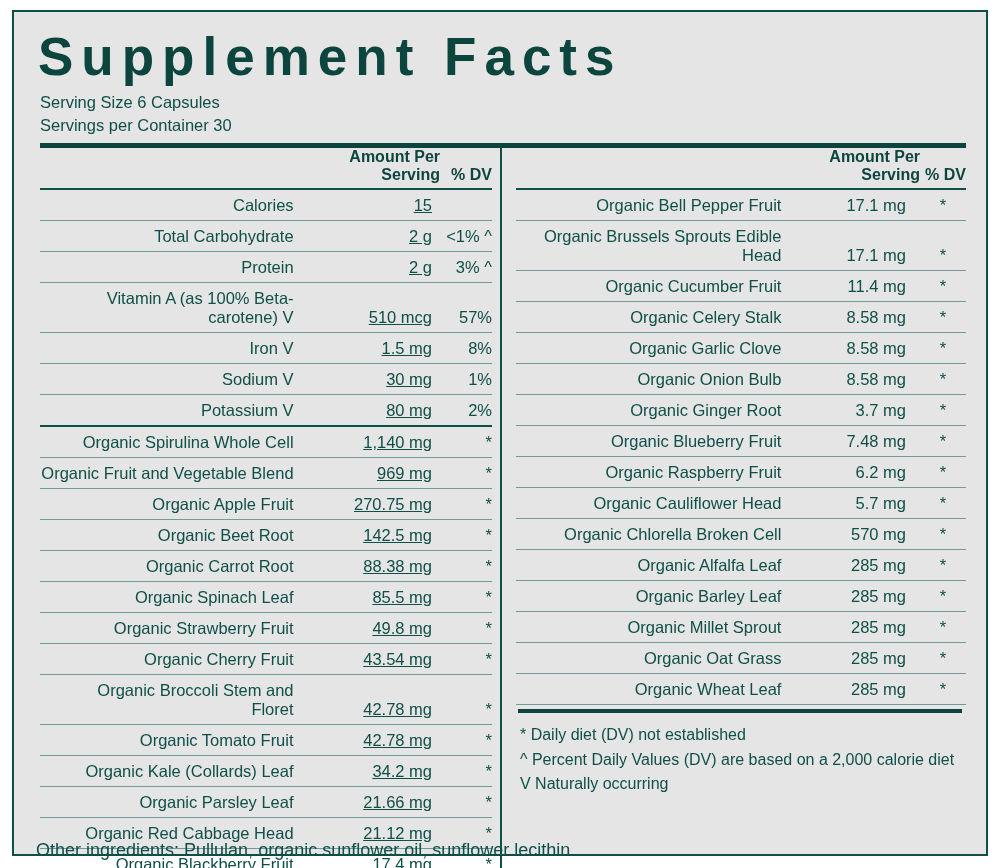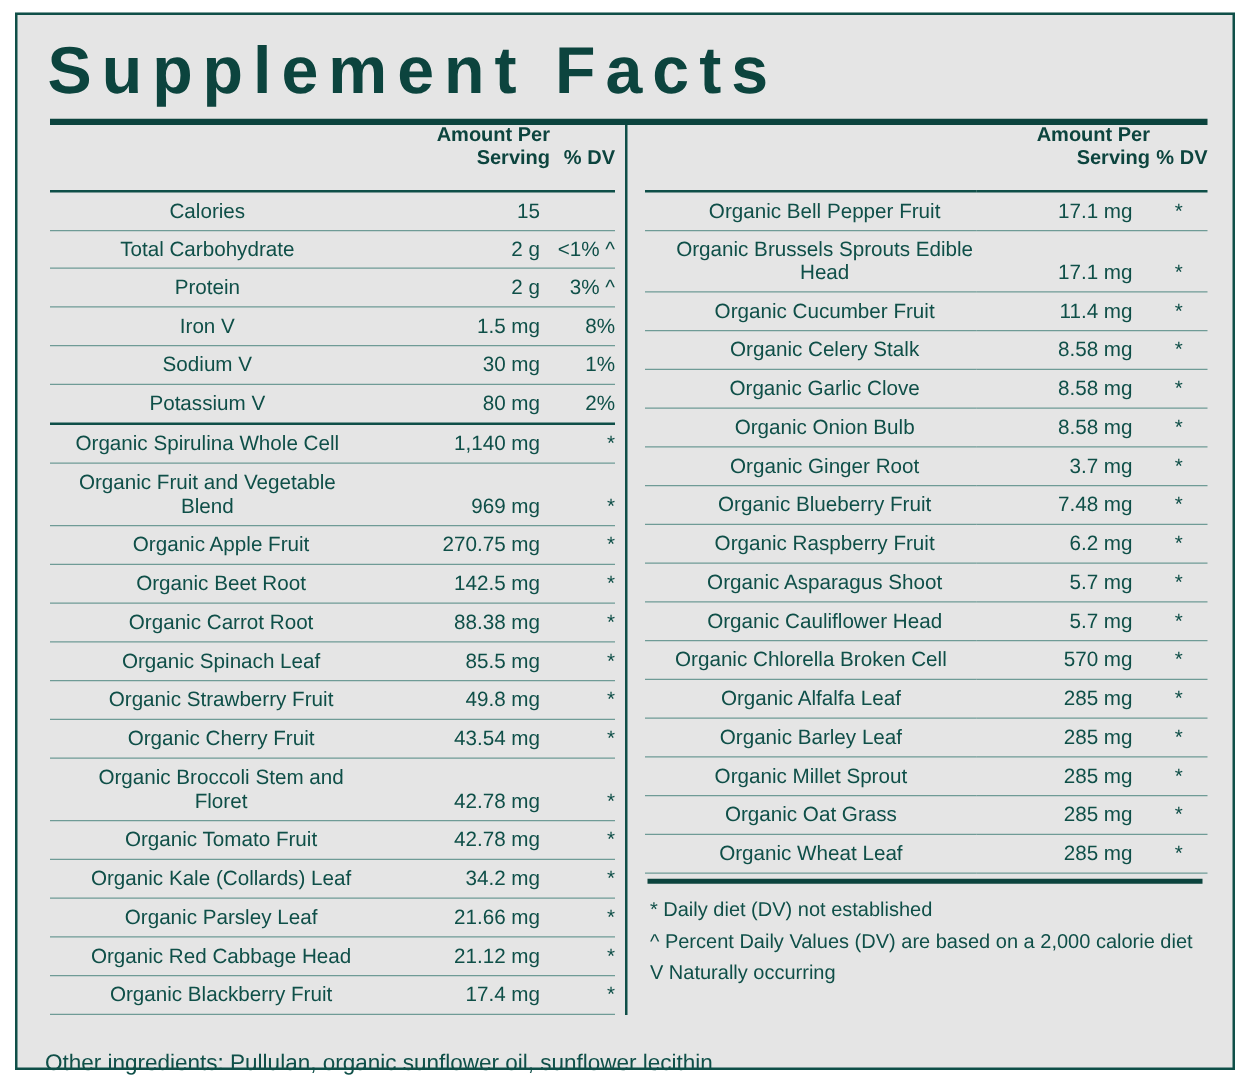--- a/index.html
+++ b/index.html
@@ -80,37 +80,37 @@
   }
   th, td {
     padding: 0;
     font-weight: normal;
     vertical-align: bottom;
   }
   .hdr th {
     text-align: right;
     font-weight: bold;
     font-size: 16px;
-    padding-bottom: 16px;
+    padding-bottom: 4px;
     border-bottom: 2px solid #0f4f48;
     color: #0c443e;
   }
   .hdr th.blank {
     border-bottom: 2px solid #0f4f48;
   }
   tr.row td {
     border-bottom: 1px solid #6f9b96;
     padding: 6px 0 5px 0;
     line-height: 1.15;
   }
   tr.row.topthick td {
     border-top: 2px solid #0f4f48;
   }
   td.name {
-    text-align: center;
+    text-align: right;
     padding-left: 2px;
   }
   td.name.indent {
     padding-left: 22px;
   }
   td.amt {
     text-align: right;
     white-space: nowrap;
     padding-right: 6px;
   }
@@ -122,20 +122,21 @@
   }
   .col-right td.dv {
     text-align: center;
     width: 46px;
   }
   .col-right td.amt {
     padding-right: 14px;
   }
   .col-left td.amt {
     padding-right: 8px;
+    text-decoration: underline;
   }
   .footnotes {
     margin: 10px 0 0 4px;
     font-size: 16px;
     line-height: 1.55;
     color: #0f4f48;
   }
   .footnotes div {
     white-space: nowrap;
   }
@@ -153,20 +154,24 @@
   }
 </style>
 </head>
 <body>
 
 <div class="panel">
   <div class="inner">
 
     <div class="title">Supplement Facts</div>
 
+    <div class="serving">
+      <div>Serving Size 6 Capsules</div>
+      <div>Servings per Container 30</div>
+    </div>
 
     <div class="rule-thick"></div>
 
     <div class="columns">
 
       <div class="col col-left">
         <table>
           <thead>
             <tr class="hdr">
               <th class="blank"></th>
@@ -184,20 +189,25 @@
                 <td class="name">Total Carbohydrate</td>
                 <td class="amt">2 g</td>
                 <td class="dv">&lt;1% ^</td>
               </tr>
               <tr class="row">
                 <td class="name">Protein</td>
                 <td class="amt">2 g</td>
                 <td class="dv">3% ^</td>
               </tr>
               <tr class="row">
+                <td class="name">Vitamin A (as 100% Beta-carotene) V</td>
+                <td class="amt">510 mcg</td>
+                <td class="dv">57%</td>
+              </tr>
+              <tr class="row">
                 <td class="name">Iron V</td>
                 <td class="amt">1.5 mg</td>
                 <td class="dv">8%</td>
               </tr>
               <tr class="row">
                 <td class="name">Sodium V</td>
                 <td class="amt">30 mg</td>
                 <td class="dv">1%</td>
               </tr>
               <tr class="row">
@@ -330,25 +340,20 @@
                 <td class="name indent">Organic Blueberry Fruit</td>
                 <td class="amt">7.48 mg</td>
                 <td class="dv">*</td>
               </tr>
               <tr class="row">
                 <td class="name indent">Organic Raspberry Fruit</td>
                 <td class="amt">6.2 mg</td>
                 <td class="dv">*</td>
               </tr>
               <tr class="row">
-                <td class="name indent">Organic Asparagus Shoot</td>
-                <td class="amt">5.7 mg</td>
-                <td class="dv">*</td>
-              </tr>
-              <tr class="row">
                 <td class="name indent">Organic Cauliflower Head</td>
                 <td class="amt">5.7 mg</td>
                 <td class="dv">*</td>
               </tr>
               <tr class="row">
                 <td class="name">Organic Chlorella Broken Cell</td>
                 <td class="amt">570 mg</td>
                 <td class="dv">*</td>
               </tr>
               <tr class="row">

